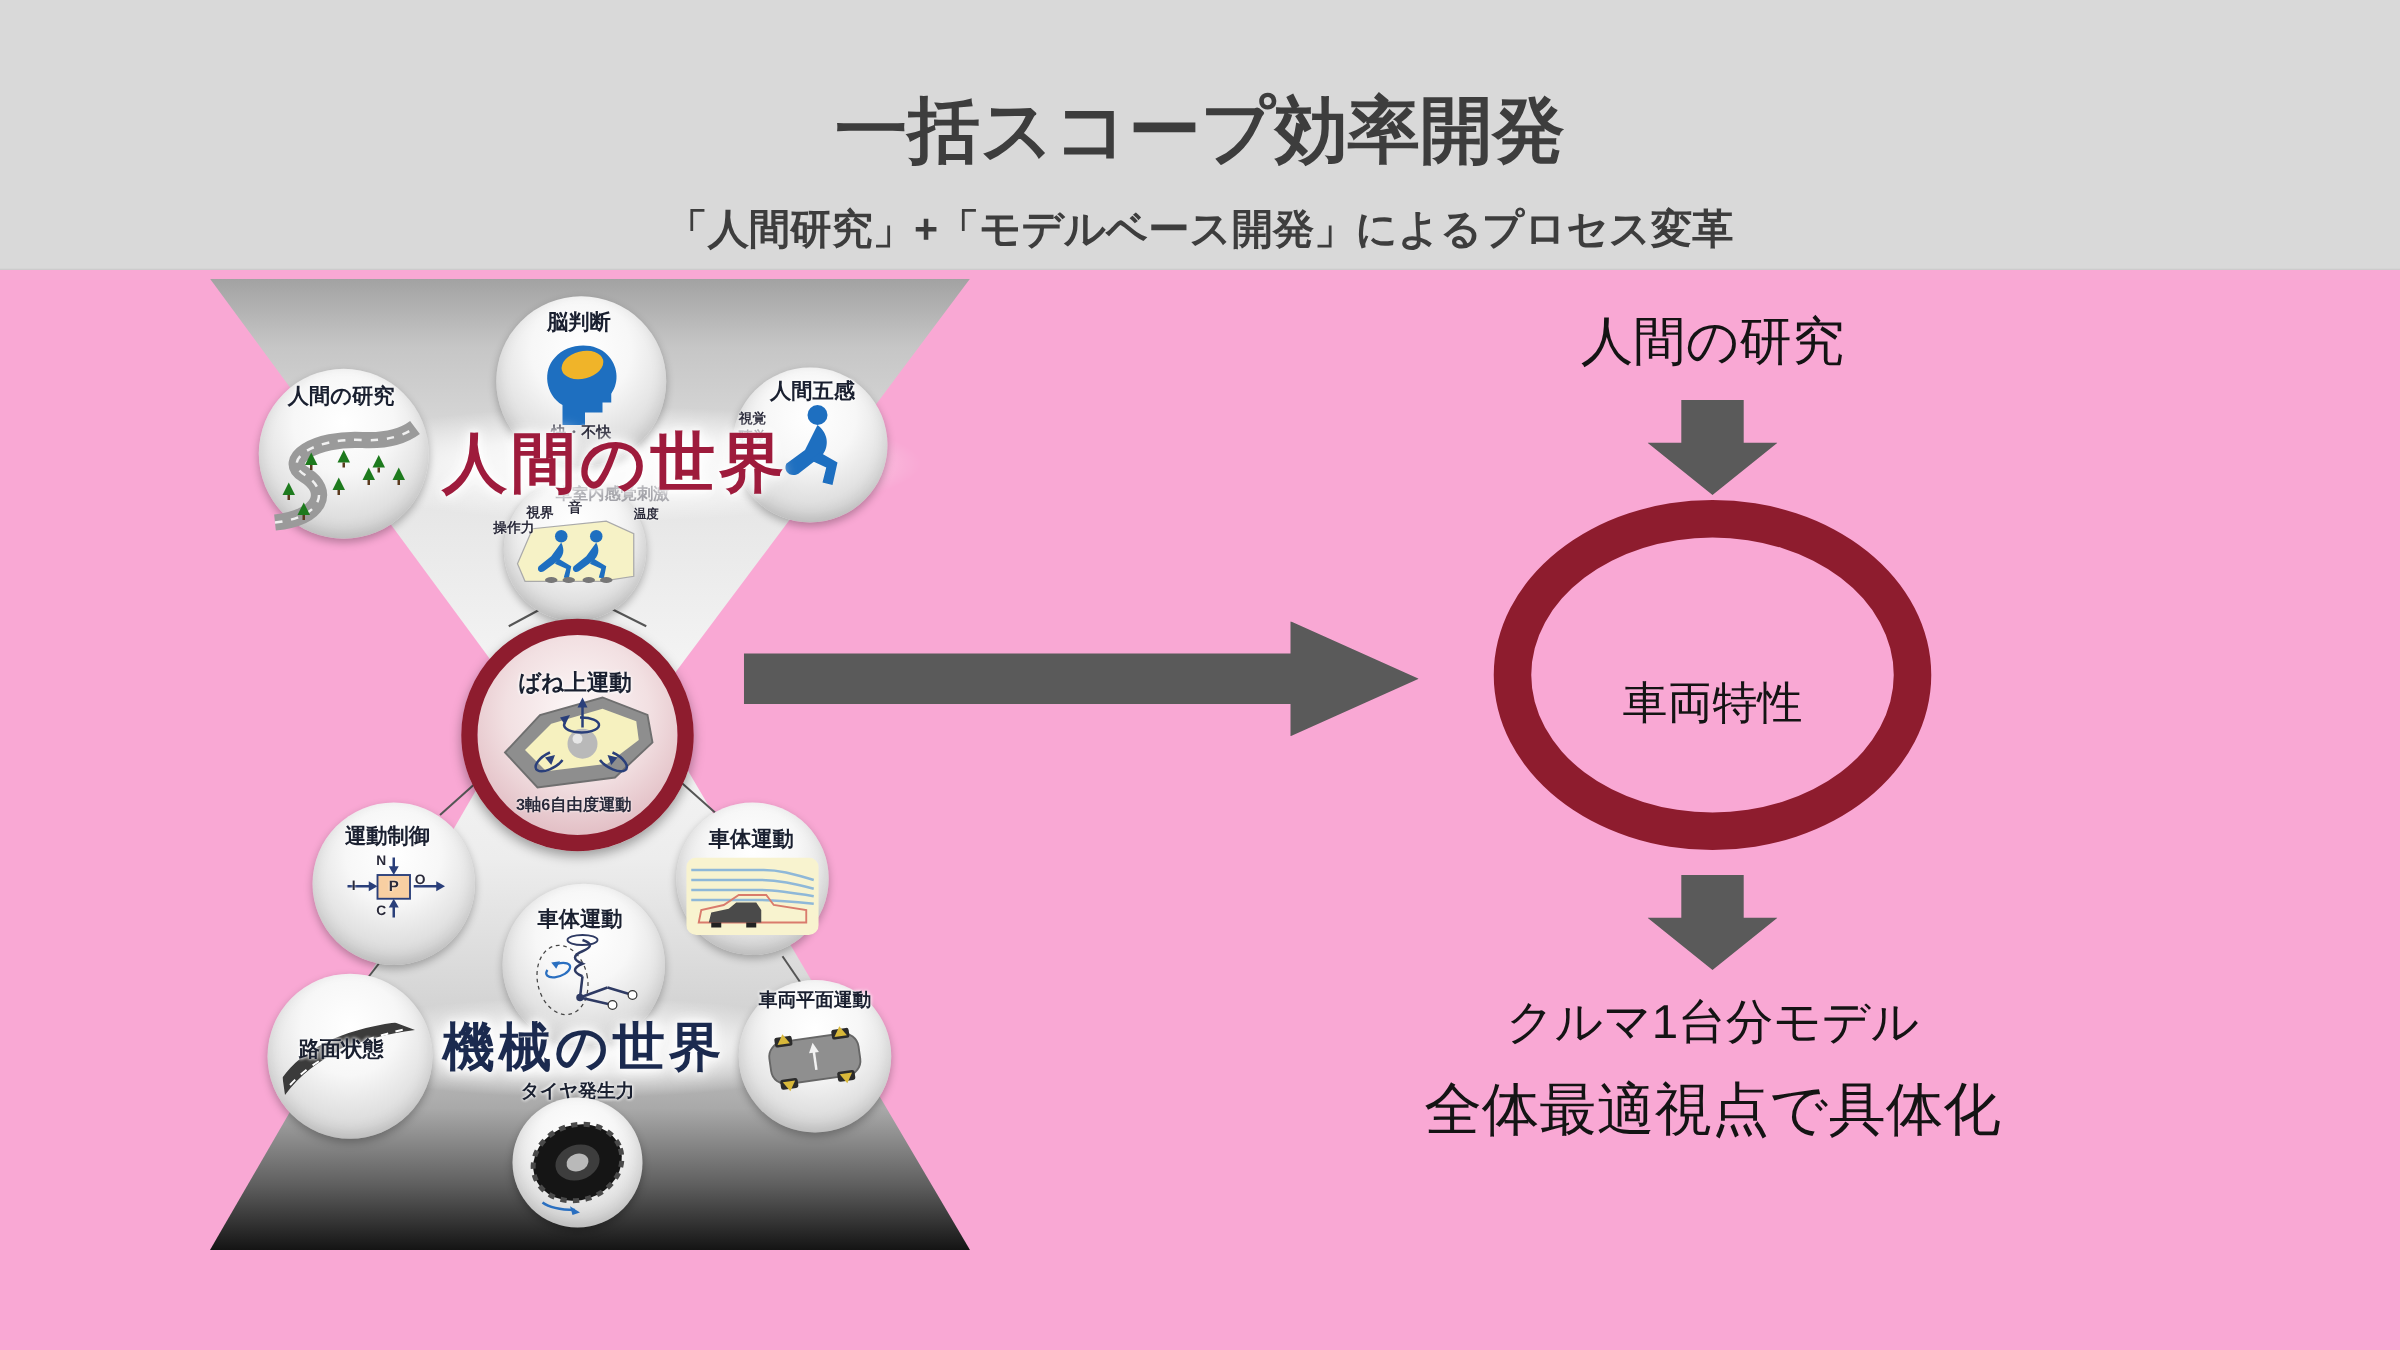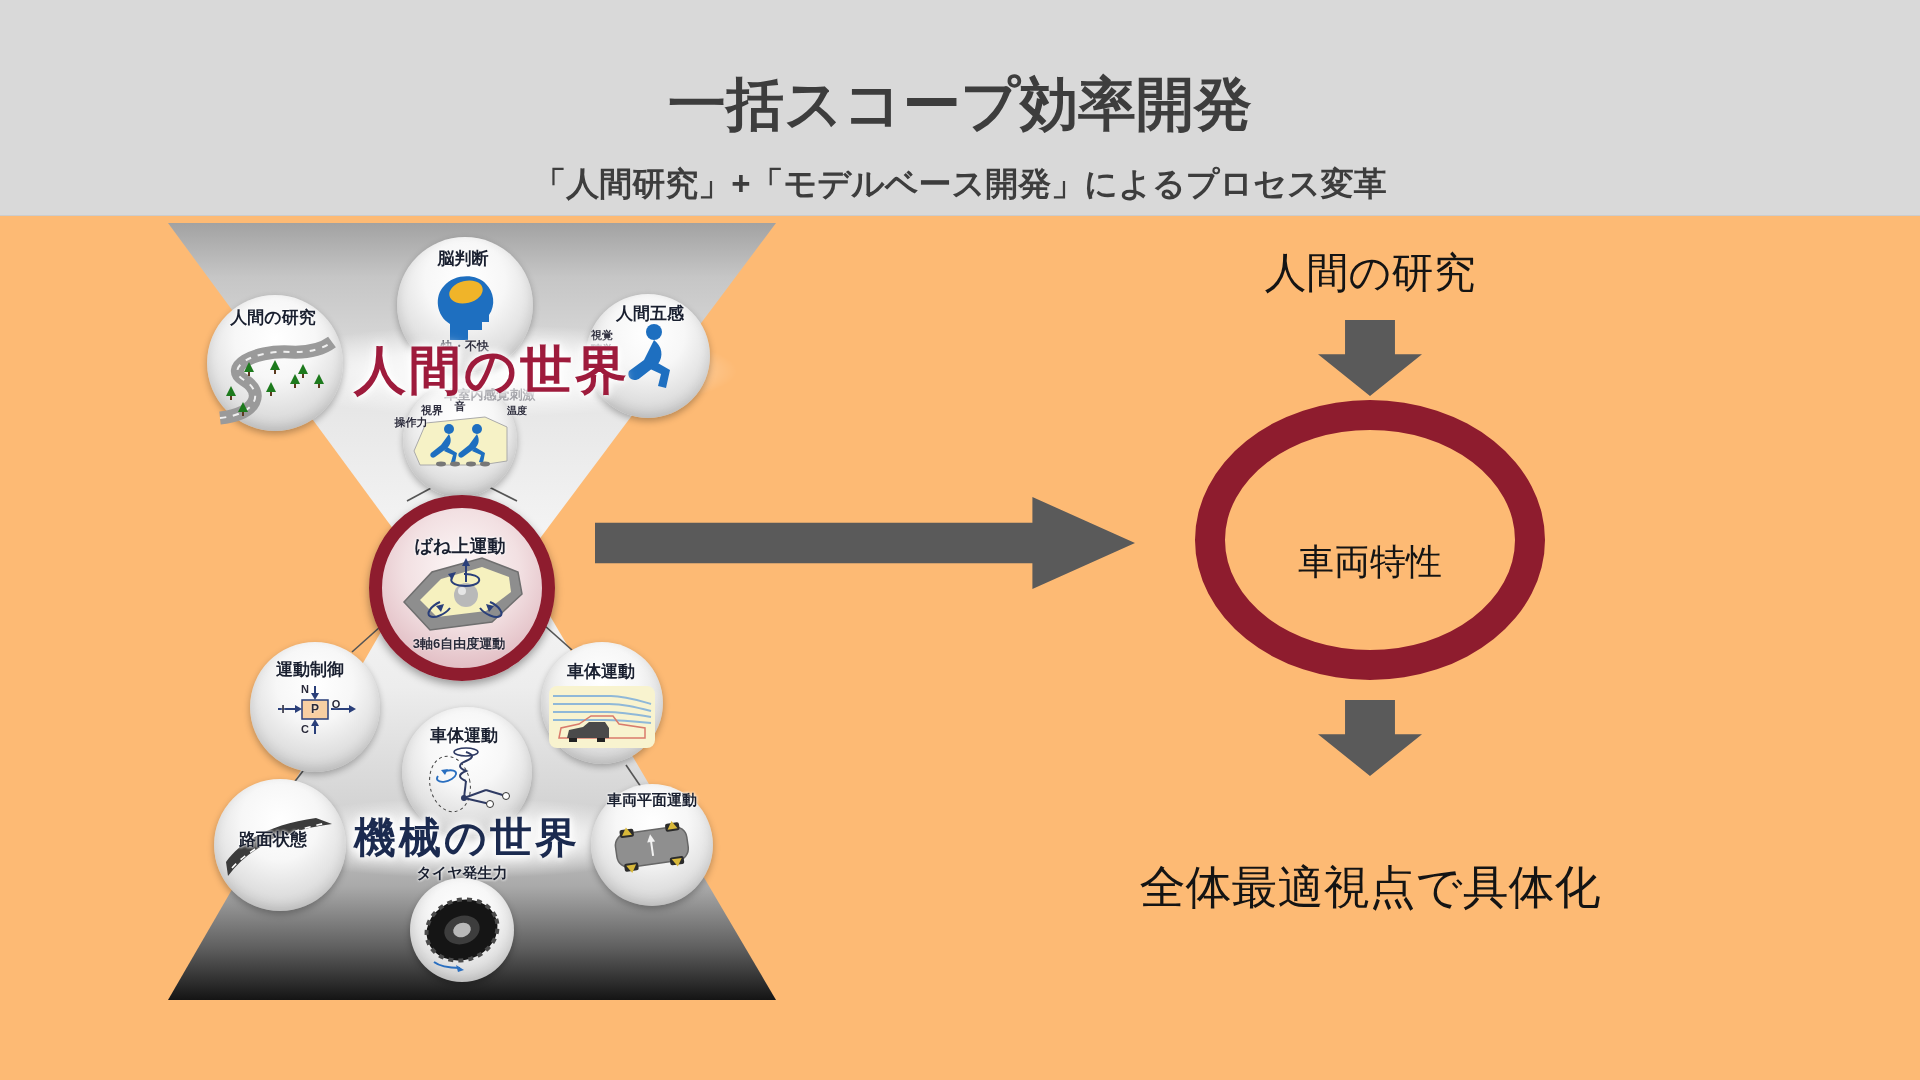--- a/index.html
+++ b/index.html
@@ -1,17 +1,17 @@
 <!DOCTYPE html>
 <html><head>
 <meta charset="utf-8">
 <style>
   html,body{margin:0;padding:0;background:#e9e9e9;}
   .slide{position:relative;width:1920px;height:1080px;overflow:hidden;
-         background:#fdba74;font-family:"Liberation Sans","DejaVu Sans",sans-serif;}
+         background:#f9a8d4;font-family:"Liberation Sans","DejaVu Sans",sans-serif;}
   .abs{position:absolute;}
   .ctr{transform:translate(-50%,-50%);white-space:nowrap;}
   .band{left:0;top:0;width:1920px;height:215px;background:#d9d9d9;border-bottom:1px solid #cccccc;}
   .title{font-weight:bold;color:#3d3d3d;}
   .funnel-top{left:168px;top:223px;width:608px;height:342px;
       clip-path:polygon(0 0,100% 0,57.9% 100%,41.4% 100%);
       background:linear-gradient(180deg,#a2a2a2 0%,#c6c6c6 16%,#e6e6e6 52%,#f7f7f7 100%);}
   .funnel-bottom{left:168px;top:565px;width:608px;height:435px;
       clip-path:polygon(41.4% 0,57.9% 0,100% 100%,0 100%);
       background:linear-gradient(180deg,#f7f7f7 0%,#ededed 28%,#d4d4d4 55%,#a9a9a9 74%,#5f5f5f 88%,#141414 100%);}
@@ -276,15 +276,16 @@
   <div class="abs downarrow" style="left:1318px;top:320px;width:104px;height:76px;"></div>
 
   <div class="abs ring-big" style="left: 1195px; top: 400px; width: 290px; height: 220px; border-color: rgb(142, 28, 46);"></div>
   <div class="abs" style="left:1195px;top:400px;width:350px;height:280px;display:flex;flex-direction:column;
        align-items:center;justify-content:center;line-height:1.32;">
     <span class="rtext" style="font-size:36px;margin-top:44px;">車両特性</span>
   </div>
 
   <div class="abs downarrow" style="left:1318px;top:700px;width:104px;height:76px;"></div>
 
+  <div class="abs ctr rtext" style="left:1370px;top:818px;font-size:38px;">クルマ1台分モデル</div>
   <div class="abs ctr rtext" style="left:1370px;top:888px;font-size:46px;">全体最適視点で具体化</div>
 
 </div>
 
 </body></html>

